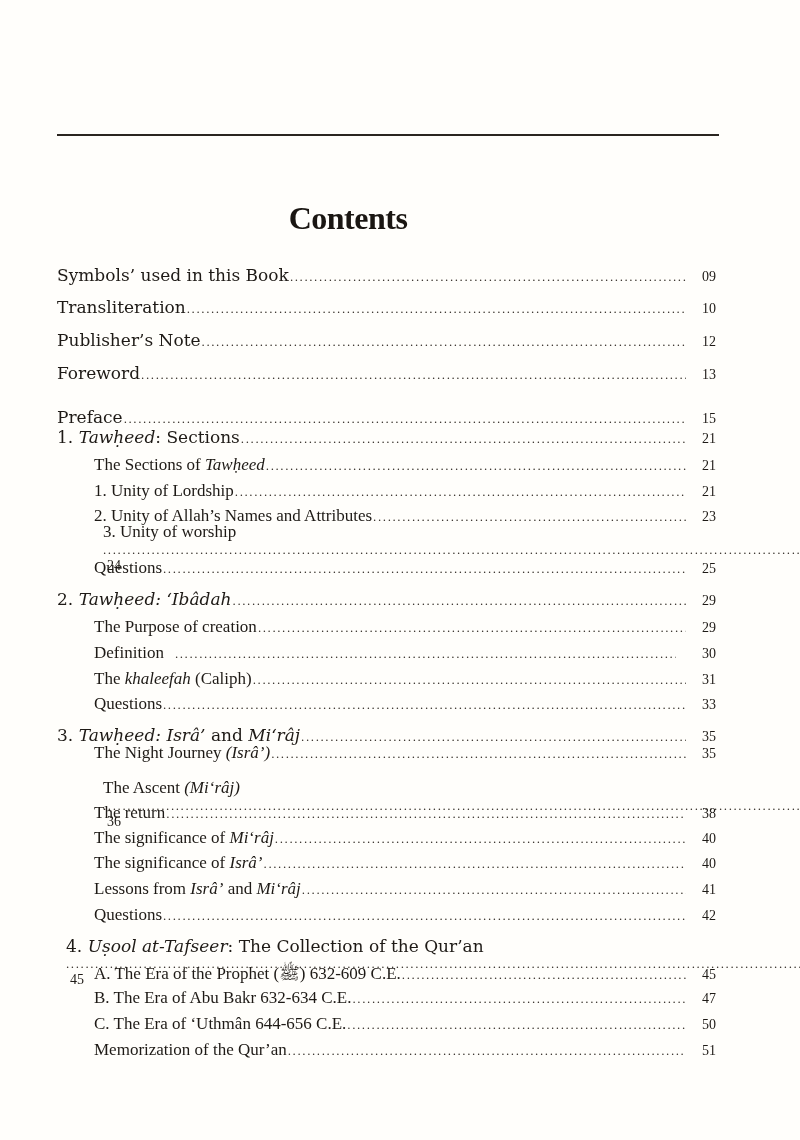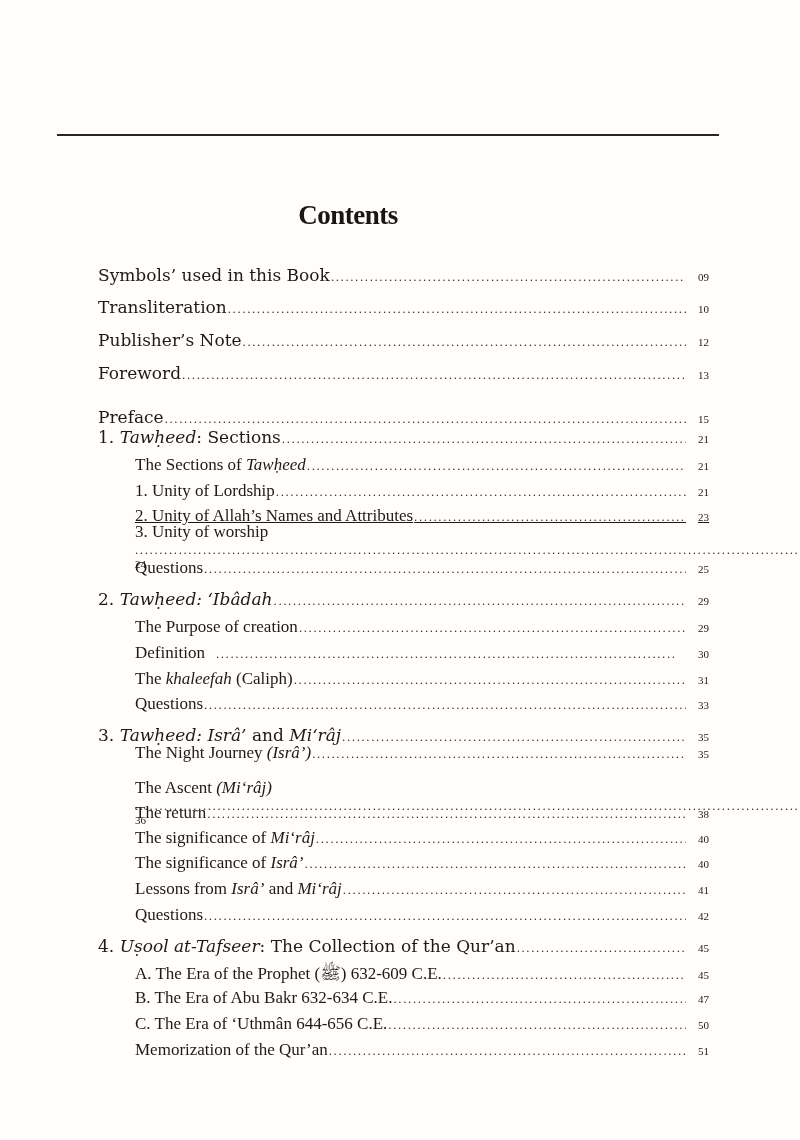--- a/index.html
+++ b/index.html
@@ -12,52 +12,52 @@
       overflow: hidden;
     }
     .top-rule {
       position: absolute; left: 57px; top: 134px; width: 662px; height: 0;
       border-top: 2px solid #2a2520;
     }
     .title {
       position: absolute; left: 0; top: 200px; width: 696px;
       text-align: center;
       font-family: "Liberation Serif", serif;
-      font-weight: bold; font-size: 27px; letter-spacing: -0.5px;
+      font-weight: bold; font-size: 32px; letter-spacing: -0.5px;
       color: #1a1612;
     }
     .toc {
       position: absolute; left: 57px; top: 266px; width: 663px;
     }
     .row {
       position: absolute; left: 0; width: 663px;
       display: flex; align-items: baseline;
       white-space: nowrap;
     }
     .row.l1 { font-family: "DejaVu Serif", serif; font-size: 17px; }
     .row.l2 { font-family: "Liberation Serif", serif; font-size: 17px; padding-left: 37px; width: 626px; }
-    .label { flex: 0 0 auto; margin-left: 41px; }
+    .label { flex: 0 0 auto; }
     .label i { font-style: italic; text-align: right; }
     .leader {
       flex: 1 1 auto;
       overflow: hidden;
       font-family: "Liberation Serif", serif;
       font-size: 13px;
       letter-spacing: 1.6px;
       color: #3a342e;
       margin: 0 3px 0 1px;
     }
     .leader::before {
       content: "................................................................................................................................................................................................................................................";
     }
     .page {
       flex: 0 0 auto;
       font-family: "Liberation Serif", serif;
-      font-size: 11px;
-      width: 22px; text-align: left; margin-left: 9px;
+      font-size: 14px;
+      width: 22px; text-align: center; margin-left: 9px;
     }
   </style>
 </head>
 <body>
 
 <div class="top-rule"></div>
 <h1 class="title" style="margin:0;">Contents</h1>
 <div class="toc" id="toc">
     <div class="row l1" style="top: -1px;">
       <span class="label"><span>Symbols’ used in this Book</span></span>
@@ -92,21 +92,21 @@
     <div class="row l2" style="top: 189px;">
       <span class="label"><span>The Sections of </span><i>Tawḥeed</i></span>
       <span class="leader"></span>
       <span class="page">21</span>
     </div>
     <div class="row l2" style="top: 215px;">
       <span class="label"><span>1. Unity of Lordship</span></span>
       <span class="leader"></span>
       <span class="page">21</span>
     </div>
-    <div class="row l2" style="top: 240px; text-decoration: underline;">
+    <div class="row l2" style="top: 240px;">
       <span class="label"><span>2. Unity of Allah’s Names and Attributes</span></span>
       <span class="leader"></span>
       <span class="page">23</span>
     </div>
     <div class="row l2" style="top: 256px; flex-direction: column;">
       <span class="label"><span>3. Unity of worship</span></span>
       <span class="leader"></span>
       <span class="page">24</span>
     </div>
     <div class="row l2" style="top: 292px;">
@@ -172,21 +172,21 @@
     <div class="row l2" style="top: 613px;">
       <span class="label"><span>Lessons from </span><i>Isrâ’</i><span> and </span><i>Mi‘râj</i></span>
       <span class="leader"></span>
       <span class="page">41</span>
     </div>
     <div class="row l2" style="top: 639px;">
       <span class="label"><span>Questions</span></span>
       <span class="leader"></span>
       <span class="page">42</span>
     </div>
-    <div class="row l1" style="top: 670px;">
+    <div class="row l1" style="top: 670px; flex-direction: column;">
       <span class="label"><span>4. </span><i>Uṣool at-Tafseer</i><span>: The Collection of the Qur’an</span></span>
       <span class="leader"></span>
       <span class="page">45</span>
     </div>
     <div class="row l2" style="top: 697px;">
       <span class="label"><span>A. The Era of the Prophet (ﷺ) 609-632 C.E.</span></span>
       <span class="leader"></span>
       <span class="page">45</span>
     </div>
     <div class="row l2" style="top: 722px;">

